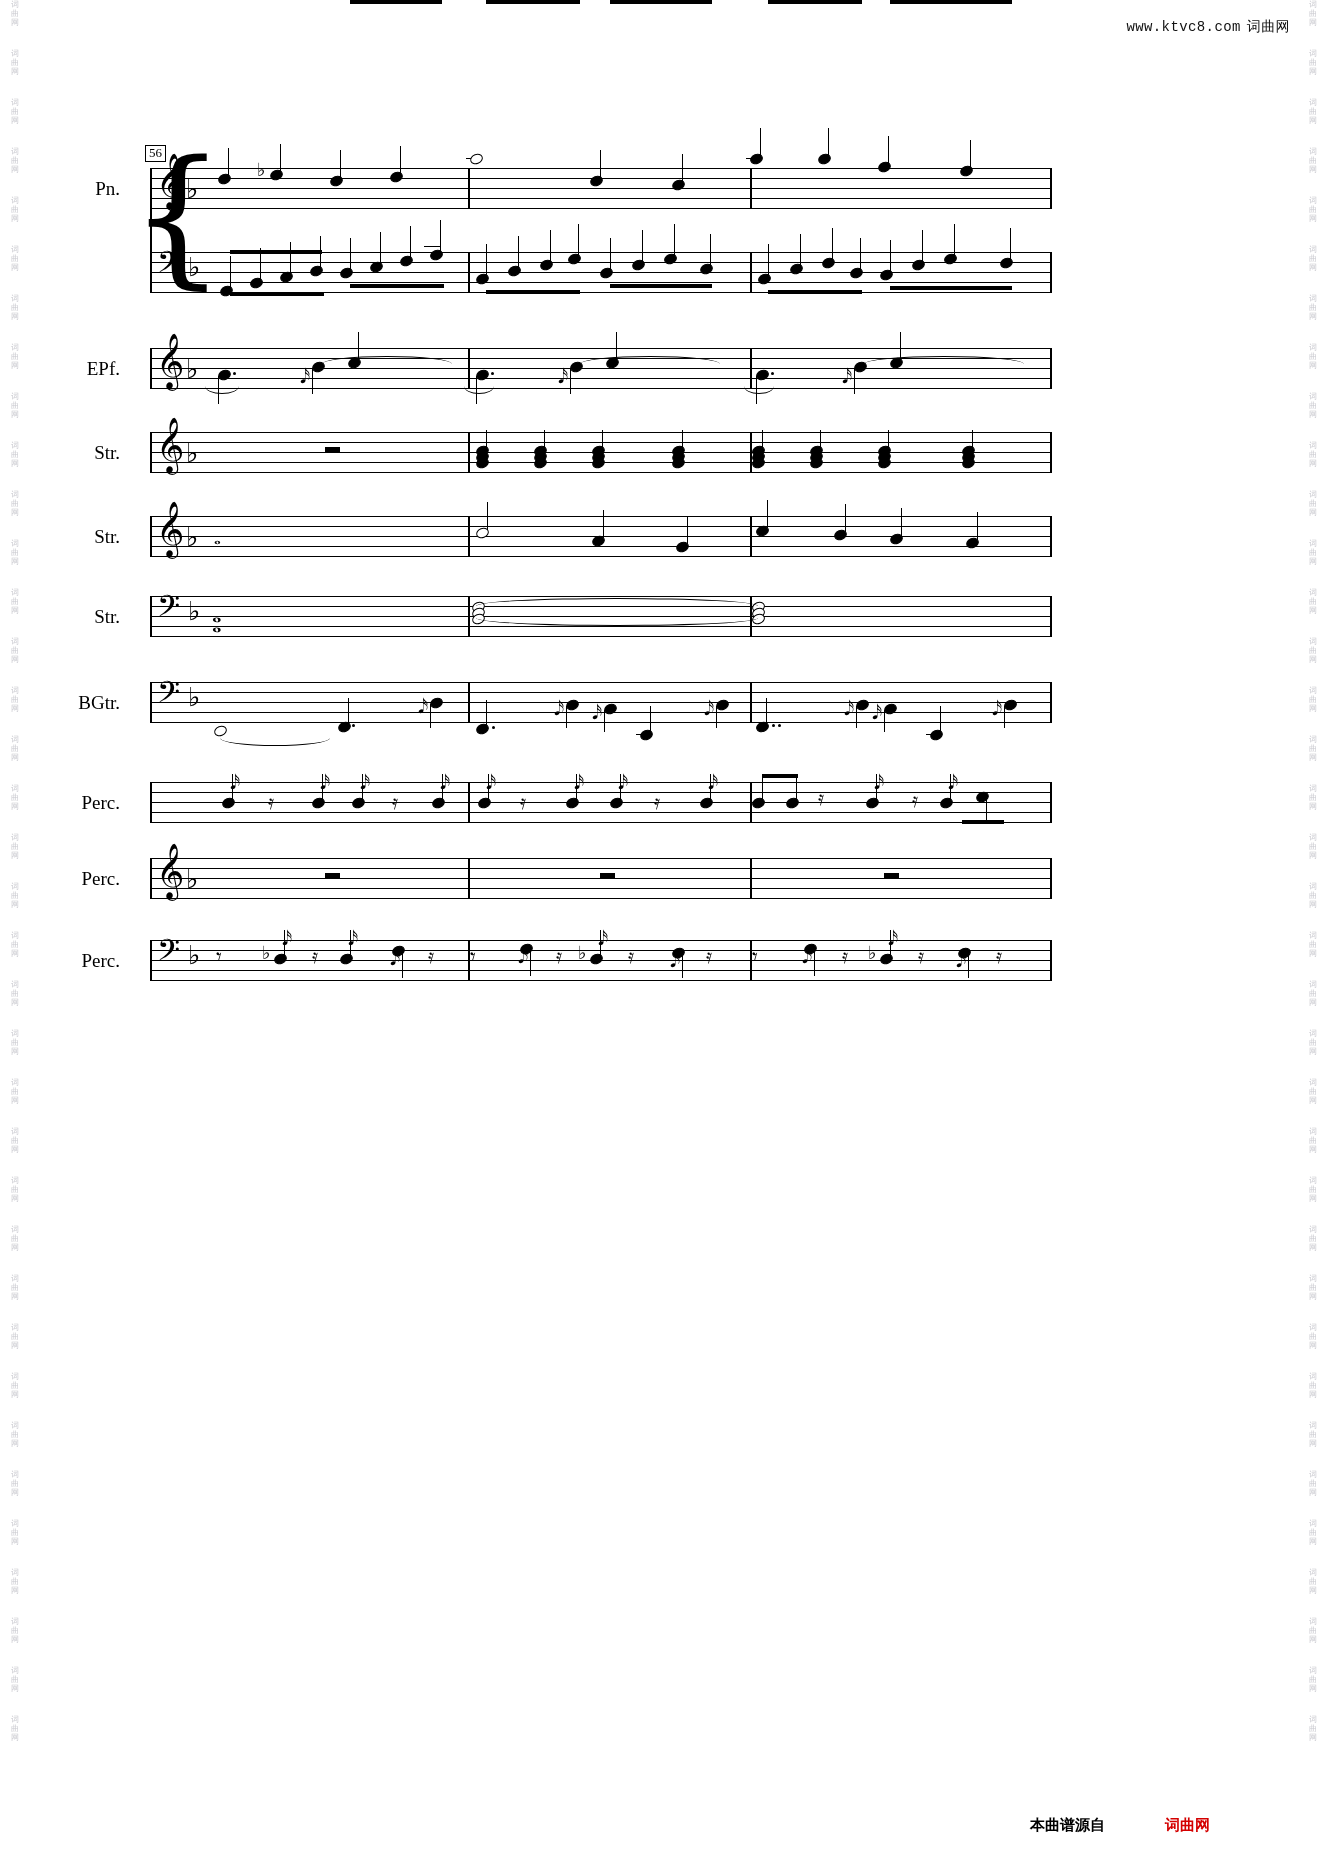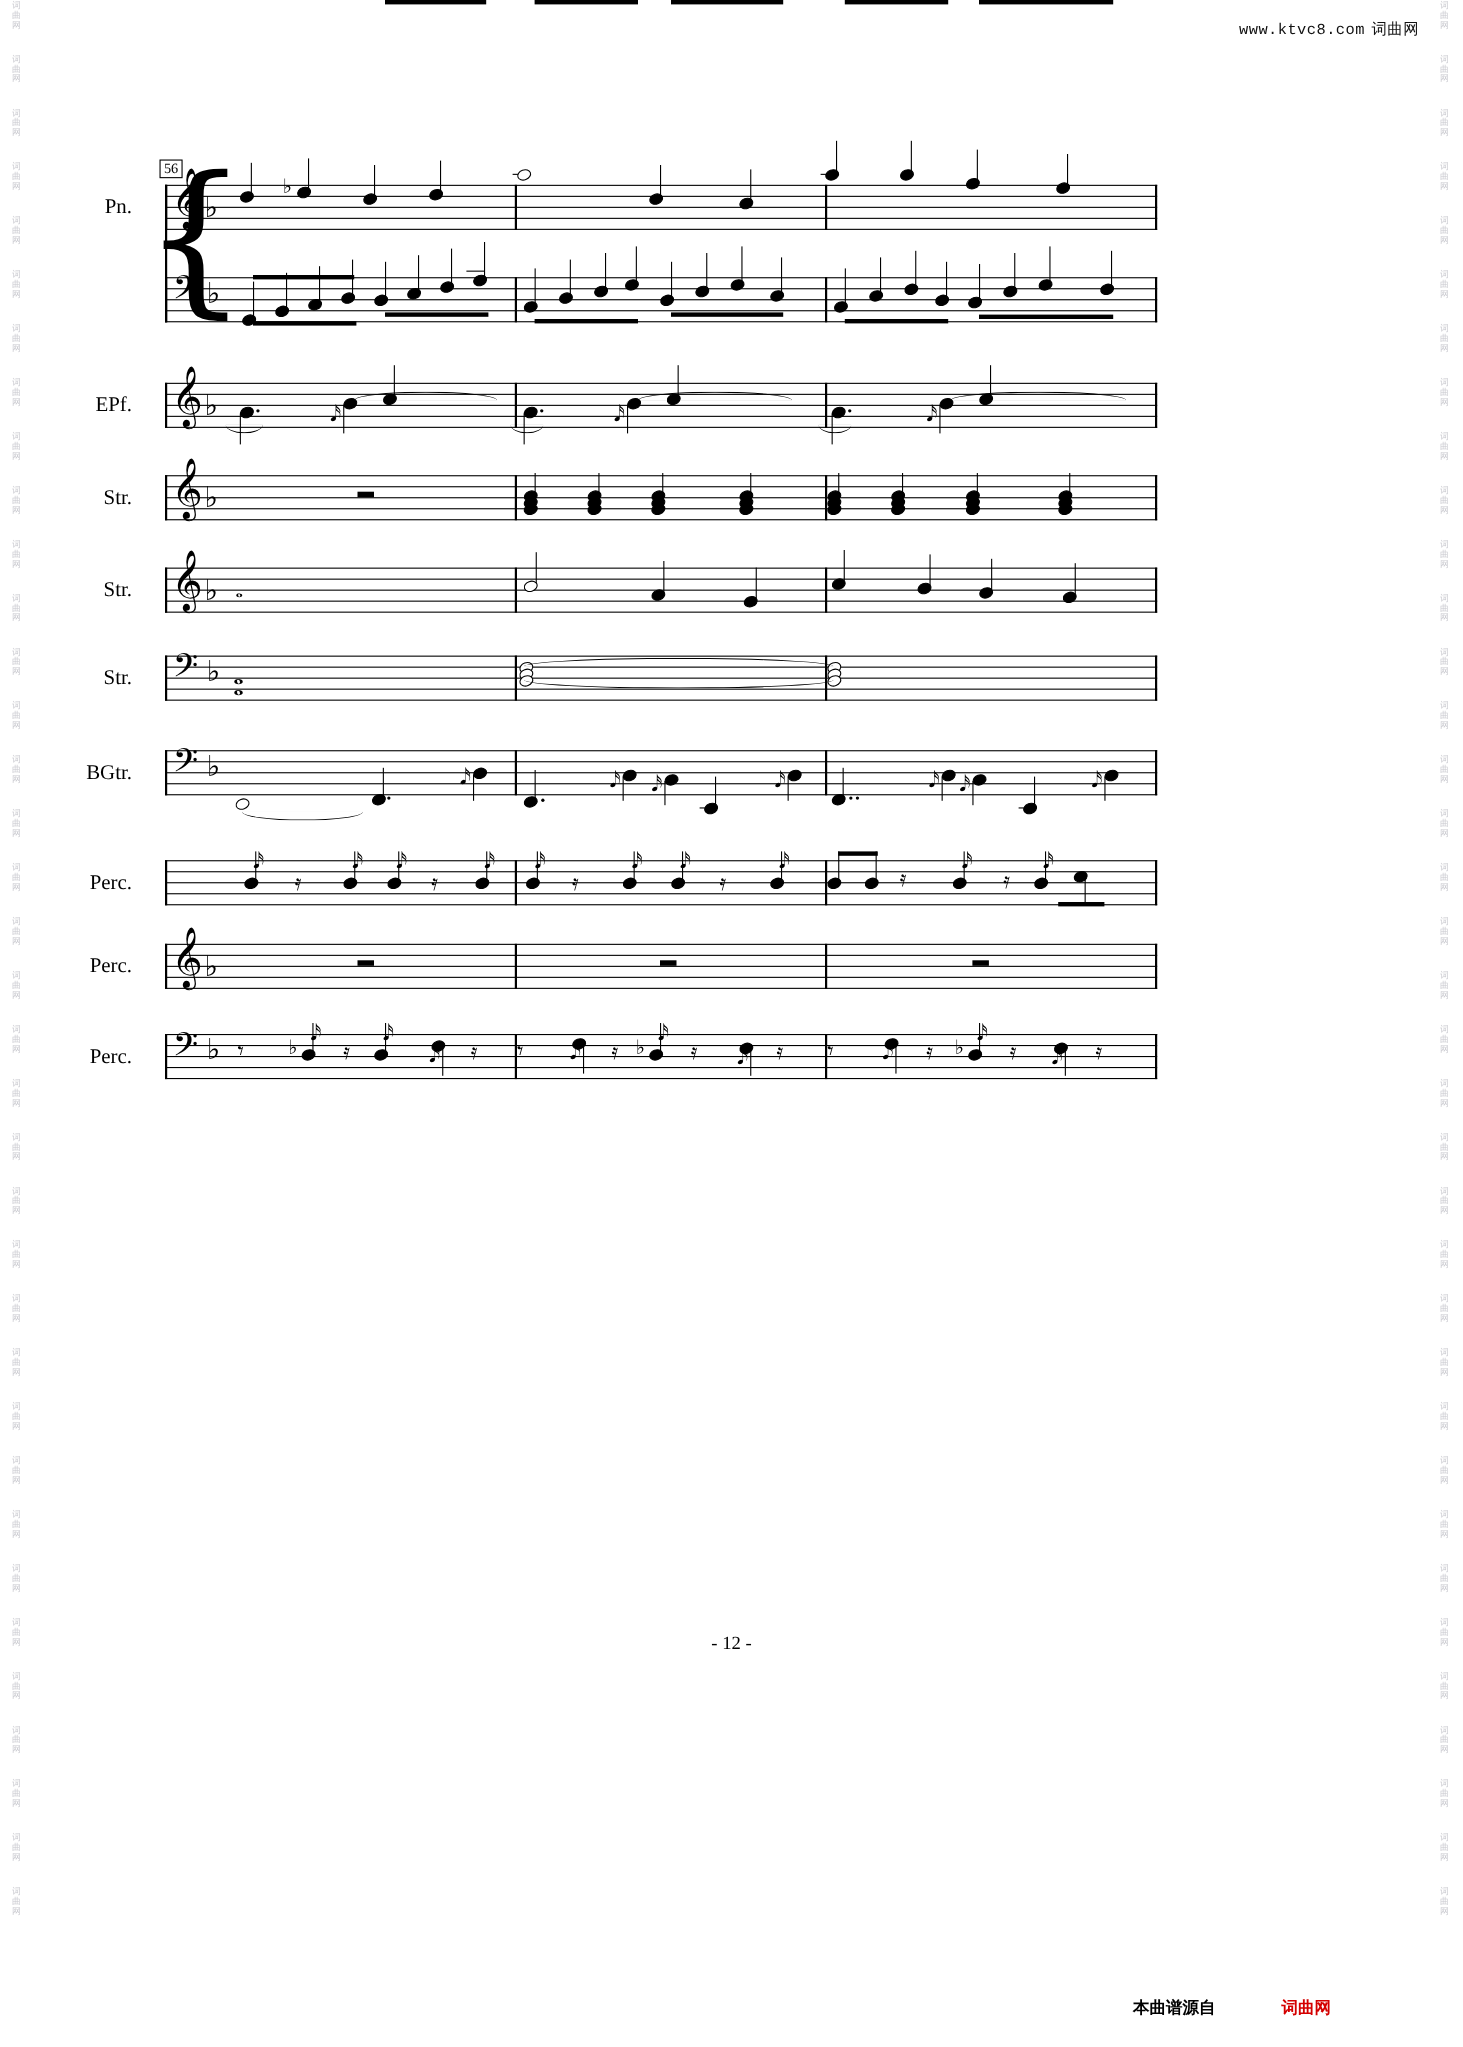--- a/index.html
+++ b/index.html
@@ -1030,19 +1030,18 @@
       <div style="position:absolute;left:880px;top:954px;width:11px;height:8px;border:1.4px solid #000;background:#000;border-radius:50%;transform:rotate(-20deg)"></div>
       <div class="nstem" style="left:890px;top:930px;height:26px"></div>
       <div class="g" style="left:888px;top:928px;font-size:20px">𝅘𝅥𝅯</div>
       <div class="rest-q" style="left:918px;top:946px;font-size:20px">𝄿</div>
       <div style="position:absolute;left:958px;top:948px;width:11px;height:8px;border:1.4px solid #000;background:#000;border-radius:50%;transform:rotate(-20deg)"></div>
       <div class="nstem" style="left:968px;top:954px;height:24px"></div>
       <div class="g" style="left:956px;top:950px;font-size:20px">𝅘𝅥𝅯</div>
       <div class="rest-q" style="left:996px;top:946px;font-size:20px">𝄿</div>
     </div>
 
-  <div class="pagenum">- 12 -</div>
 
   <div class="footer">
     <span>本曲谱源自</span><span class="brand">词曲网</span>
   </div>
 
 </div>
 
 </body></html>

